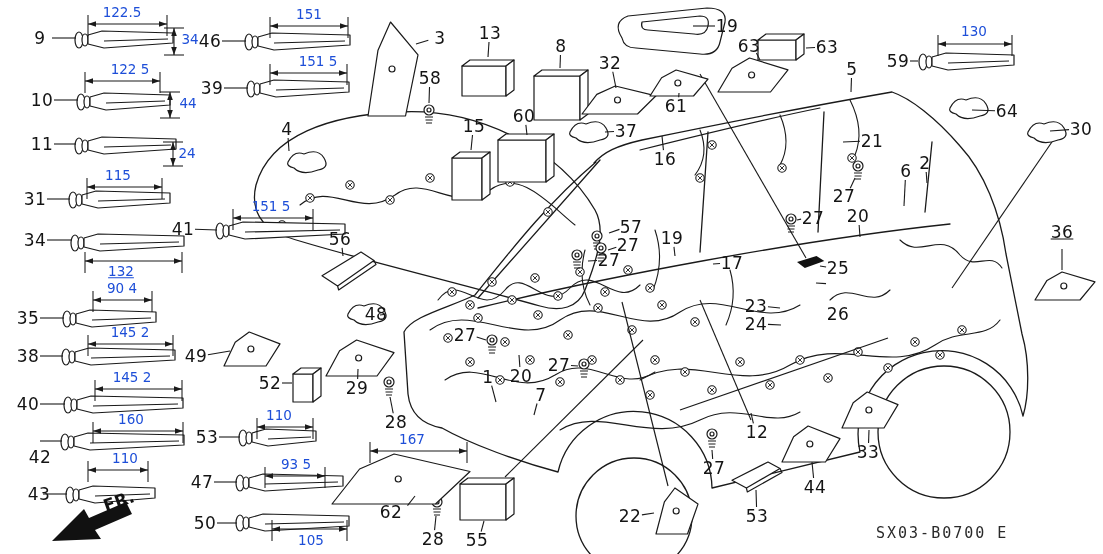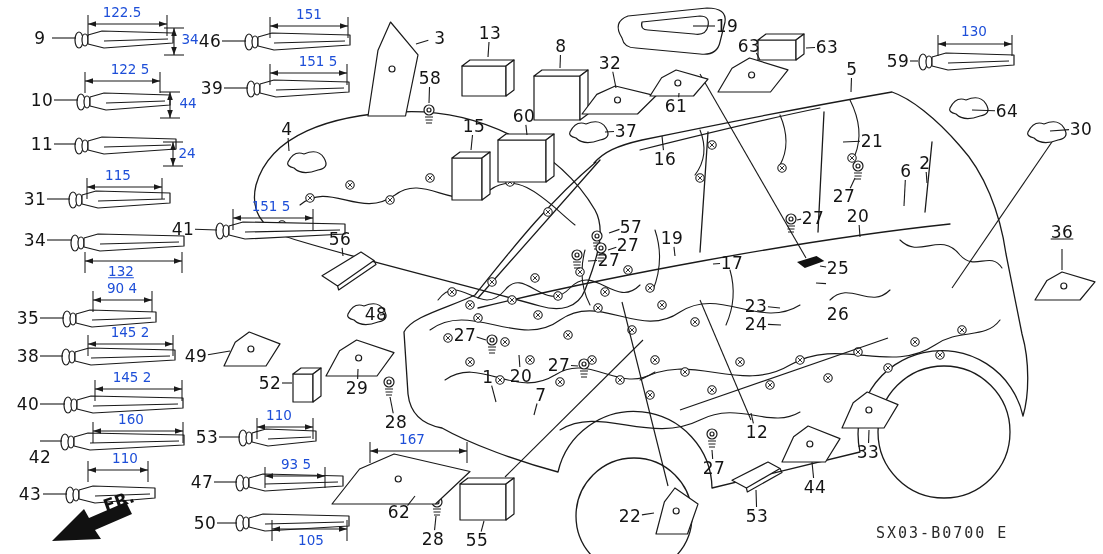--- a/index.html
+++ b/index.html
@@ -769,32 +769,32 @@
   <div id="labels">
       <div class="callout" style="left: 40px; top: 38px;">9</div>
       <div class="callout" style="left: 42px; top: 100px;">10</div>
       <div class="callout" style="left: 42px; top: 144px;">11</div>
       <div class="callout" style="left: 35px; top: 199px;">31</div>
       <div class="callout" style="left: 35px; top: 240px;">34</div>
       <div class="callout" style="left: 28px; top: 318px;">35</div>
       <div class="callout" style="left: 28px; top: 356px;">38</div>
       <div class="callout" style="left: 28px; top: 404px;">40</div>
       <div class="callout" style="left: 40px; top: 441px; margin-top: 16px;">42</div>
-      <div class="callout" style="left: 30px; top: 494px;">43</div>
+      <div class="callout" style="left: 39px; top: 494px;">43</div>
       <div class="callout" style="left: 210px; top: 41px;">46</div>
       <div class="callout" style="left: 212px; top: 88px;">39</div>
       <div class="callout" style="left: 183px; top: 229px;">41</div>
       <div class="callout" style="left: 207px; top: 437px;">53</div>
       <div class="callout" style="left: 202px; top: 482px;">47</div>
       <div class="callout" style="left: 205px; top: 523px;">50</div>
       <div class="callout" style="left: 196px; top: 356px;">49</div>
       <div class="callout" style="left: 270px; top: 383px;">52</div>
       <div class="callout" style="left: 357px; top: 388px;">29</div>
       <div class="callout" style="left: 396px; top: 422px;">28</div>
-      <div class="callout" style="left: 399px; top: 512px;">62</div>
+      <div class="callout" style="left: 391px; top: 512px;">62</div>
       <div class="callout" style="left: 433px; top: 539px;">28</div>
       <div class="callout" style="left: 477px; top: 540px;">55</div>
       <div class="callout" style="left: 340px; top: 239px;">56</div>
       <div class="callout" style="left: 376px; top: 314px;">48</div>
       <div class="callout" style="left: 287px; top: 129px;">4</div>
       <div class="callout" style="left: 440px; top: 38px;">3</div>
       <div class="callout" style="left: 430px; top: 78px;">58</div>
       <div class="callout" style="left: 490px; top: 33px;">13</div>
       <div class="callout" style="left: 474px; top: 126px;">15</div>
       <div class="callout" style="left: 524px; top: 116px;">60</div>

